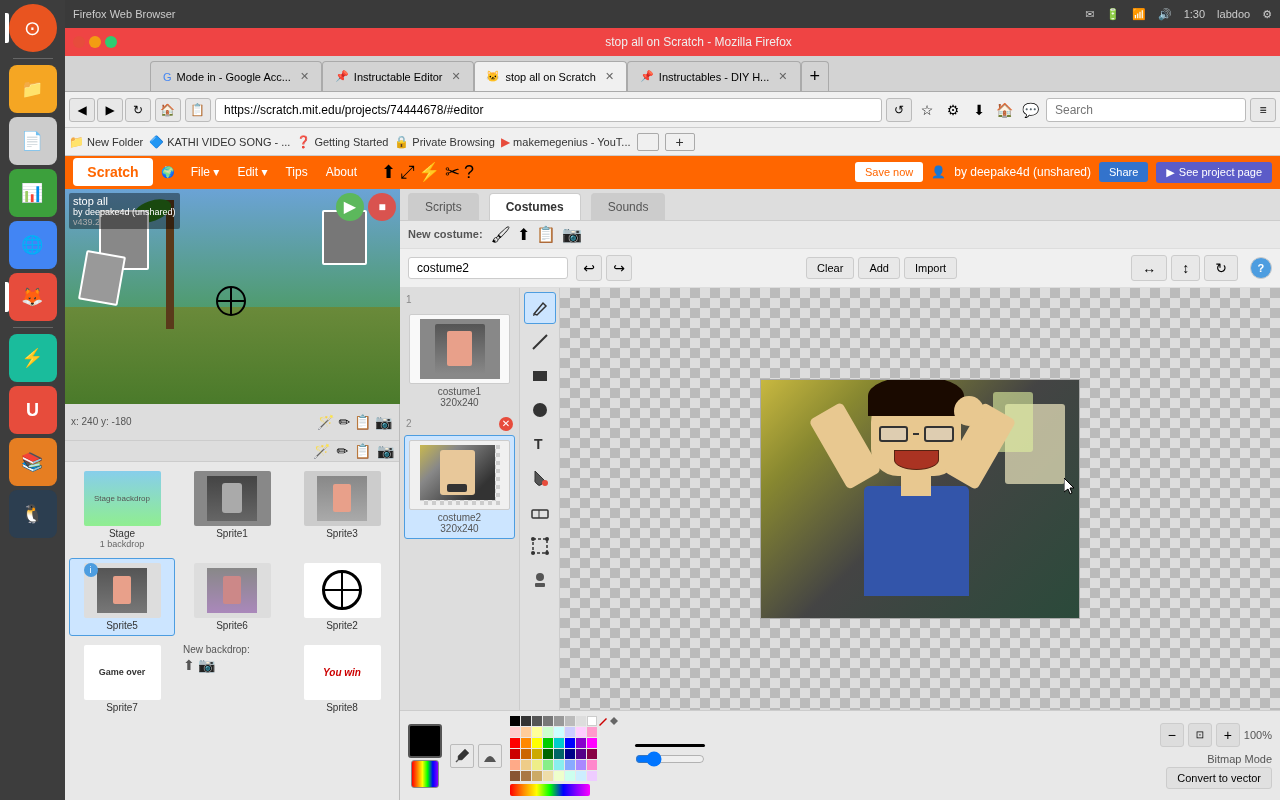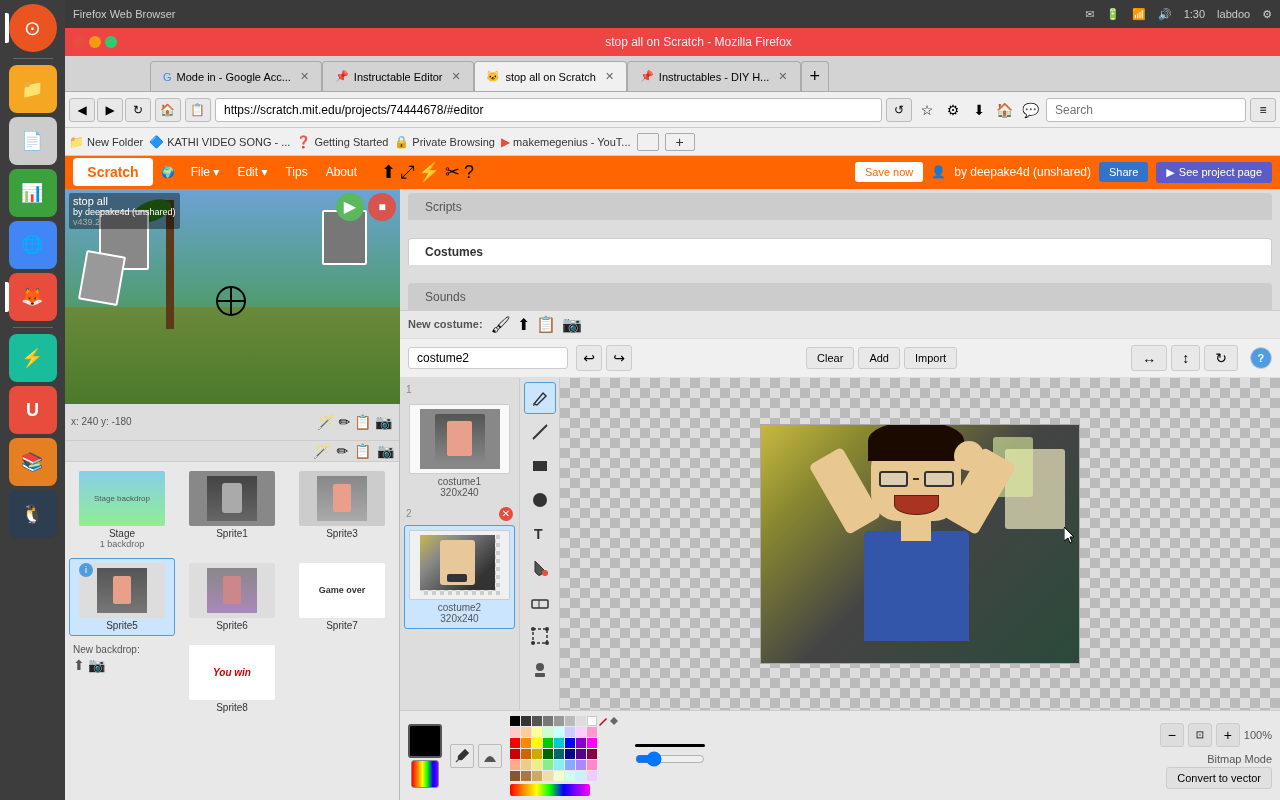--- a/index.html
+++ b/index.html
@@ -51,30 +51,30 @@
     .stage-controls { position: absolute; top: 4px; right: 4px; display: flex; gap: 4px; }
     .green-flag { width: 28px; height: 28px; background: #5cb85c; border-radius: 50%; display: flex; align-items: center; justify-content: center; cursor: pointer; font-size: 16px; color: white; }
     .red-stop { width: 28px; height: 28px; background: #d9534f; border-radius: 50%; display: flex; align-items: center; justify-content: center; cursor: pointer; font-size: 12px; color: white; }
     .stage-title { position: absolute; top: 4px; left: 4px; color: white; font-size: 11px; background: rgba(0,0,0,0.4); padding: 2px 4px; border-radius: 2px; }
 
     
     .sprite-panel { flex: 1; background: #e8e8e8; overflow-y: auto; }
     .sprite-grid { display: grid; grid-template-columns: repeat(3, 1fr); gap: 4px; padding: 4px; }
     .sprite-item { display: flex; flex-direction: column; align-items: center; padding: 4px; cursor: pointer; border-radius: 3px; border: 1px solid transparent; position: relative; }
     .sprite-item.selected { border-color: #4d9de0; background: #cce5ff; }
-    .sprite-thumb { width: 86px; height: 55px; background: #ccc; border-radius: 2px; display: flex; align-items: center; justify-content: center; overflow: hidden; font-size: 10px; position: relative; }
+    .sprite-thumb { width: 77px; height: 55px; background: #ccc; border-radius: 2px; display: flex; align-items: center; justify-content: center; overflow: hidden; font-size: 10px; position: relative; }
     .sprite-name { font-size: 10px; text-align: center; color: #333; margin-top: 2px; }
     .sprite-backdrop { font-size: 9px; color: #666; }
     .info-badge { position: absolute; top: 0; left: 0; background: #4d9de0; color: white; border-radius: 50%; width: 14px; height: 14px; font-size: 9px; display: flex; align-items: center; justify-content: center; }
 
     
     .right-panel { flex: 1; display: flex; flex-direction: column; background: #f0f0f0; }
 
     
-    .editor-tabs { display: flex; background: #ddd; border-bottom: 1px solid #ccc; padding: 4px 8px 0; gap: 18px; flex-direction: column; }
+    .editor-tabs { display: flex; background: #ddd; border-bottom: 1px solid #ccc; padding: 4px 8px 0; gap: 10px; }
     .editor-tab { padding: 6px 16px; border-radius: 4px 4px 0 0; font-size: 12px; cursor: pointer; border: 1px solid #ccc; border-bottom: none; background: #ccc; color: #555; }
     .editor-tab.active { background: white; color: #333; font-weight: bold; }
 
     
     .costume-list { width: 120px; background: #ddd; border-right: 1px solid #ccc; overflow-y: auto; padding: 4px; }
     .costume-item { padding: 4px; margin: 2px 0; border-radius: 3px; border: 1px solid transparent; cursor: pointer; }
     .costume-item.selected { border-color: #4d9de0; background: #cce5ff; }
     .costume-thumb { width: 100%; height: 70px; background: #f9f9f9; border: 1px solid #ccc; display: flex; align-items: center; justify-content: center; overflow: hidden; border-radius: 2px; }
     .costume-info { font-size: 10px; text-align: center; color: #555; margin-top: 2px; }
 
@@ -375,20 +375,29 @@
 
             <div class="sprite-item">
               <div class="sprite-thumb" style="background:#ddd;">
                 <div style="width:50px; height:45px; background: linear-gradient(#888,#aa88bb); display:flex; align-items:center; justify-content:center;">
                   <div style="width:18px; height:28px; background:#cc8888; border-radius:2px;"></div>
                 </div>
               </div>
               <div class="sprite-name">Sprite6</div>
             </div>
 
+            <div class="sprite-item">
+              <div class="sprite-thumb" style="background:white; position:relative;">
+                <div style="width:40px; height:40px; border:3px solid black; border-radius:50%; display:flex; align-items:center; justify-content:center; position:relative;">
+                  <div style="position:absolute; width:2px; height:100%; background:black;"></div>
+                  <div style="position:absolute; width:100%; height:2px; background:black;"></div>
+                </div>
+              </div>
+              <div class="sprite-name">Sprite2</div>
+            </div>
 
             <div class="sprite-item">
               <div class="sprite-thumb" style="background:white;">
                 <span style="font-size:9px; color:#333; font-weight:bold; text-align:center;">Game over</span>
               </div>
               <div class="sprite-name">Sprite7</div>
             </div>
 
             <div style="grid-column: span 1; padding: 4px; display:flex; flex-direction:column; font-size:10px; color:#555;">
               <span>New backdrop:</span>

